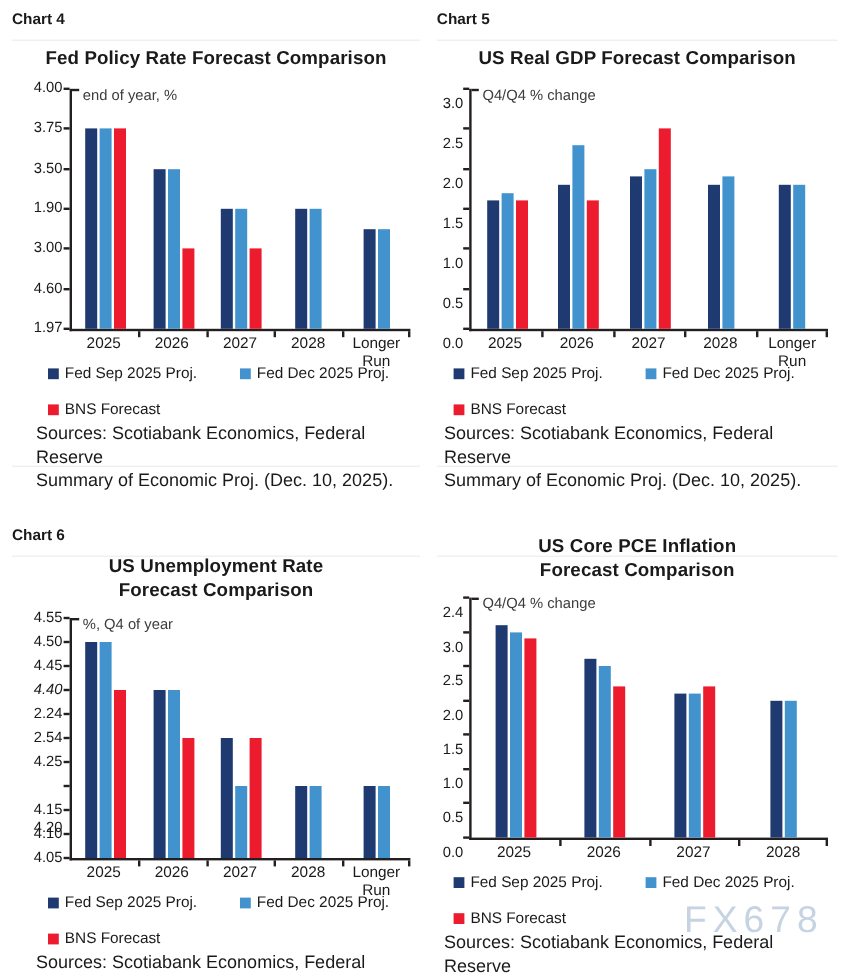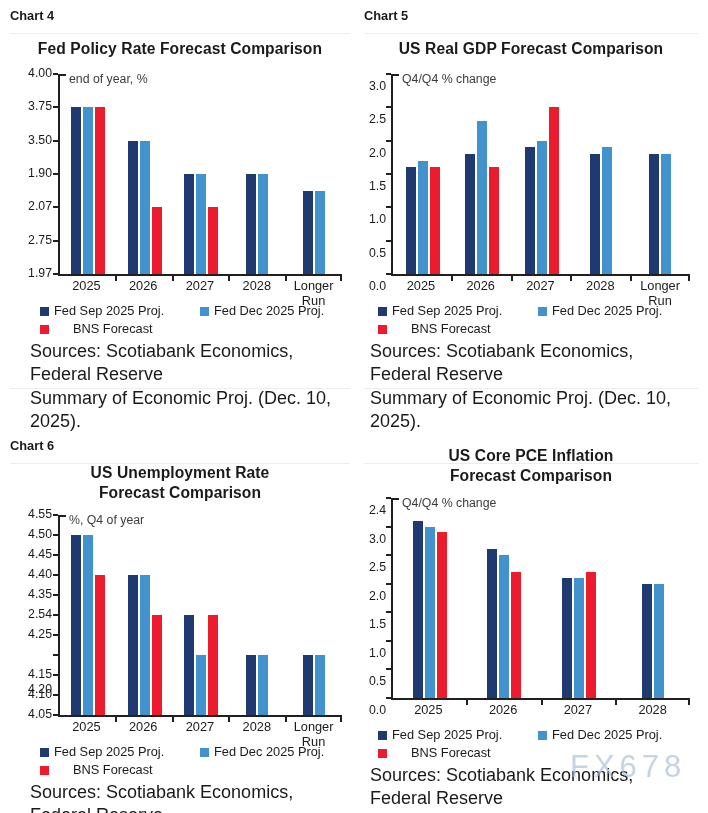--- a/index.html
+++ b/index.html
@@ -43,24 +43,24 @@
 
   .xrow{display:flex;margin-left:48px;margin-right:8px;height:17px;margin-top:3px;}
   .panel.right .xrow{margin-left:27px;}
   .xlab{flex:1 1 0;text-align:center;font-size:12.8px;line-height:1.15;white-space:pre-line;overflow:visible;}
 
   .legend{display:flex;flex-wrap:wrap;padding-left:30px;margin-top:7px;position:relative;z-index:2;}
   .panel.right .legend{padding-left:14px;}
   .legend-item{display:flex;align-items:center;font-size:12.8px;line-height:16px;}
   .legend-item:nth-child(1){flex:0 0 160px;}
   .legend-item:nth-child(2){flex:0 0 auto;}
-  .legend-item:nth-child(3){flex:0 0 100%;margin-top:2px;gap:19px;}
+  .legend-item:nth-child(3){flex:0 0 100%;margin-top:14px;}
   .swatch{display:inline-block;width:9px;height:9px;margin-right:5px;flex:0 0 9px;}
 
-  .sources{font-size:18px;line-height:1.3;margin-top:3px;margin-left:20px;white-space:pre-line;position:relative;z-index:1;}
+  .sources{font-size:15px;line-height:1.3;margin-top:3px;margin-left:20px;white-space:pre-line;position:relative;z-index:1;}
   .panel.right .sources{margin-left:6px;}
 
   .watermark{
     position:absolute;left:570px;top:749px;font-size:31px;letter-spacing:5px;
     color:rgba(166,188,210,0.65);font-weight:normal;z-index:10;pointer-events:none;
   }
 </style>
 </head>
 <body>
 
@@ -74,23 +74,23 @@
         <div class="unit-label">end of year, %</div>
         <div class="axis-cap"></div>
         <div class="ytick" style="top: -8px;">4.00</div>
         <div class="ytickmark" style="top: -1px;"></div>
         <div class="ytick" style="top: 25.3333px;">3.75</div>
         <div class="ytickmark" style="top: 32.3333px;"></div>
         <div class="ytick" style="top: 58.6667px;">3.50</div>
         <div class="ytickmark" style="top: 65.6667px;"></div>
         <div class="ytick" style="top: 92px;">1.90</div>
         <div class="ytickmark" style="top: 99px;"></div>
-        <div class="ytick" style="top: 125.333px;">2.07</div>
+        <div class="ytick" style="top: 125.333px;">3.00</div>
         <div class="ytickmark" style="top: 132.333px;"></div>
-        <div class="ytick" style="top: 158.667px;">2.75</div>
+        <div class="ytick" style="top: 158.667px;">4.60</div>
         <div class="ytickmark" style="top: 165.667px;"></div>
         <div class="ytick" style="top: 192px;">1.97</div>
         <div class="ytickmark" style="top: 199px;"></div>
         <div class="xtickmark" style="left: calc(20% - 1px);"></div>
         <div class="xtickmark" style="left: calc(40% - 1px);"></div>
         <div class="xtickmark" style="left: calc(60% - 1px);"></div>
         <div class="xtickmark" style="left: calc(80% - 1px);"></div>
         <div class="xtickmark" style="left: calc(100% - 2px);"></div>
         <div class="groups">
           <div class="slot">
@@ -231,23 +231,23 @@
 Forecast Comparison</div>
     <div class="plot">
         <div class="unit-label">%, Q4 of year</div>
         <div class="axis-cap"></div>
         <div class="ytick" style="top: -8px;">4.55</div>
         <div class="ytickmark" style="top: -1px;"></div>
         <div class="ytick" style="top: 12px;">4.50</div>
         <div class="ytickmark" style="top: 19px;"></div>
         <div class="ytick" style="top: 32px;">4.45</div>
         <div class="ytickmark" style="top: 39px;"></div>
-        <div class="ytick" style="top: 52px;">4.40</div>
+        <div class="ytick" style="top: 52px; font-style: italic;">4.40</div>
         <div class="ytickmark" style="top: 59px;"></div>
-        <div class="ytick" style="top: 72px;">4.35</div>
+        <div class="ytick" style="top: 72px;">2.24</div>
         <div class="ytickmark" style="top: 79px;"></div>
         <div class="ytick" style="top: 92px;">2.54</div>
         <div class="ytickmark" style="top: 99px;"></div>
         <div class="ytick" style="top: 112px;">4.25</div>
         <div class="ytickmark" style="top: 119px;"></div>
         <div class="ytick" style="top: 132px; margin-top: 35px;">4.20</div>
         <div class="ytickmark" style="top: 139px;"></div>
         <div class="ytick" style="top: 152px;">4.15</div>
         <div class="ytickmark" style="top: 159px;"></div>
         <div class="ytick" style="top: 172px;">4.10</div>

